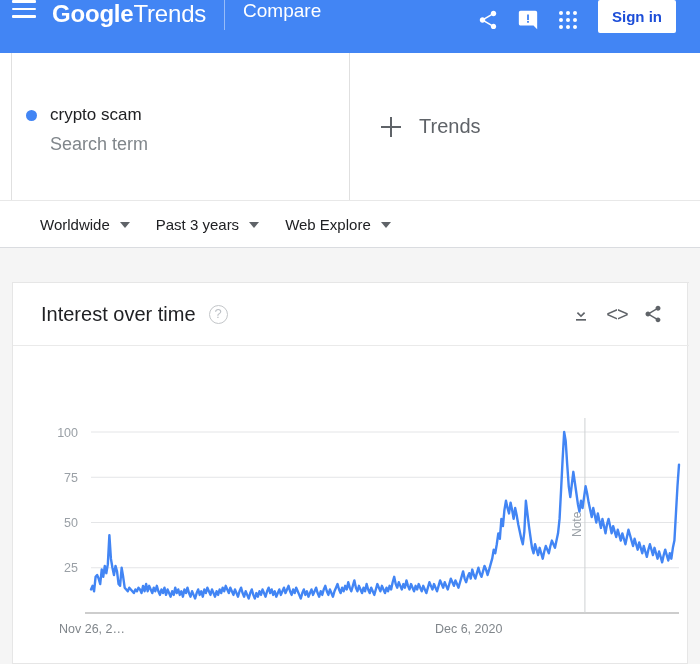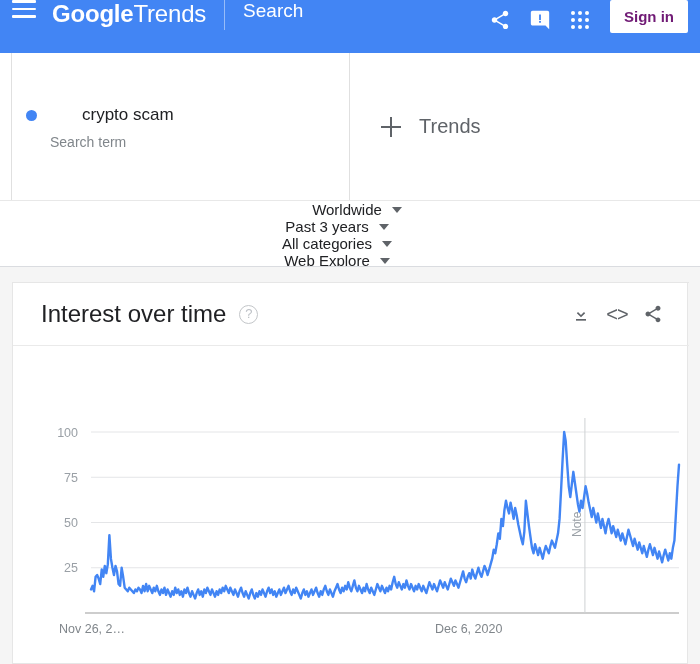--- a/index.html
+++ b/index.html
@@ -45,66 +45,66 @@
     cursor: pointer;
   }
   .hdr-icon svg { display: block; }
   .apps-grid {
     width: 18px; height: 18px;
     display: grid; grid-template-columns: repeat(3, 1fr); grid-template-rows: repeat(3, 1fr);
     gap: 2.6px;
   }
   .apps-grid i { display: block; background: #fff; border-radius: 50%; }
   .signin {
-    background: #fff; color: #701a75; font-size: 15px; font-weight: bold;
+    background: #fff; color: #1d4ed8; font-size: 15px; font-weight: bold;
     border: none; border-radius: 2px; padding: 8px 14px;
-    margin-left: 10px; margin-right: 12px; flex: none; cursor: pointer;
+    margin-left: 10px; margin-right: 24px; flex: none; cursor: pointer;
     font-family: "Liberation Sans", sans-serif; white-space: nowrap;
   }
 
   
   .query-strip {
     position: absolute; left: 0; top: 53px; width: 700px; height: 147px;
     background: #fff; display: flex;
   }
   .qs-cell { position: relative; height: 100%; }
   .qs-term { width: 350px; border-right: 1px solid #e0e0e0; }
   .qs-compare { flex: 1 1 auto; }
   .qs-left-border {
     position: absolute; left: 11px; top: 0; width: 1px; height: 147px; background: #e0e0e0;
   }
   .term-inner {
     position: absolute; left: 26px; top: 52px;
   }
-  .term-row { display: flex; align-items: center; gap: 32px; }
+  .term-row { display: flex; align-items: center; }
   .term-dot {
     width: 11px; height: 11px; border-radius: 50%;
     background: #4285F4; flex: none; margin-right: 13px;
   }
   .term-label { font-size: 17px; color: #202124; white-space: nowrap; }
-  .term-sub { font-size: 14px; color: #80868b; margin-top: 9px; margin-left: 24px; }
+  .term-sub { font-size: 18px; color: #80868b; margin-top: 9px; margin-left: 24px; }
   .compare-inner {
     position: absolute; left: 31px; top: 0; height: 147px;
     display: flex; align-items: center; cursor: pointer;
   }
   .plus {
     position: relative; width: 20px; height: 20px; flex: none; margin-right: 18px;
   }
   .plus::before, .plus::after {
     content: ""; position: absolute; background: #5f6368;
   }
   .plus::before { left: 0; top: 9px; width: 20px; height: 2px; }
   .plus::after { left: 9px; top: 0; width: 2px; height: 20px; }
   .compare-label { font-size: 20px; color: #5f6368; white-space: nowrap; }
 
   
   .filter-bar {
-    position: absolute; left: 0; top: 200px; width: 700px; height: 67px;
+    position: absolute; left: 0; top: 200px; width: 700px; height: 48px;
     background: #fff; border-top: 1px solid #e8e8e8;
-    display: flex; align-items: center; flex-direction: column;
+    display: flex; align-items: center;
   }
   .filter {
     display: flex; align-items: center; cursor: pointer;
     margin-right: 26px; white-space: nowrap;
   }
   .filter:first-child { margin-left: 40px; }
   .filter-label { font-size: 15px; color: #202124; }
   .caret {
     width: 0; height: 0; margin-left: 10px; flex: none;
     border-left: 5.5px solid transparent;
@@ -127,21 +127,21 @@
   }
   .card-top-border {
     position: absolute; left: 0; top: 0; width: 676px; height: 1px; background: #e6e6e6;
   }
   .card-head {
     position: absolute; left: 0; top: 1px; width: 676px; height: 63px;
     border-bottom: 1px solid #eaeaea;
     display: flex; align-items: center;
   }
   .card-title {
-    font-size: 24px; color: #202124; margin-left: 28px; white-space: nowrap;
+    font-size: 20px; color: #202124; margin-left: 28px; white-space: nowrap;
   }
   .help-icon {
     width: 19px; height: 19px; border-radius: 50%; border: 1.4px solid #c3c6c9;
     color: #bdc1c6; font-size: 13px; line-height: 16px; text-align: center;
     margin-left: 13px; flex: none; cursor: pointer;
   }
   .card-head-spacer { flex: 1 1 auto; }
   .card-act {
     width: 36px; height: 36px; flex: none; cursor: pointer;
     display: flex; align-items: center; justify-content: center;
@@ -177,21 +177,21 @@
   <div class="header">
     <div class="hamburger">
       <span></span>
         <span></span>
         <span></span>
     </div>
     <div class="brand">
       <span class="g-bold">Google</span><span class="g-light">Trends</span>
     </div>
     <div class="vdiv"></div>
-    <div class="explore">Search</div>
+    <div class="explore">Compare</div>
     <div class="hdr-spacer"></div>
 
     <div class="hdr-icon">
       <svg width="22" height="22" viewBox="0 0 24 24">
         <path fill="#fff" d="M18 16.08c-.76 0-1.44.3-1.96.77L8.91 12.7c.05-.23.09-.46.09-.7s-.04-.47-.09-.7l7.05-4.11c.54.5 1.25.81 2.04.81 1.66 0 3-1.34 3-3s-1.34-3-3-3-3 1.34-3 3c0 .24.04.47.09.7L8.04 9.81C7.5 9.31 6.79 9 6 9c-1.66 0-3 1.34-3 3s1.34 3 3 3c.79 0 1.5-.31 2.04-.81l7.12 4.16c-.05.21-.08.43-.08.65 0 1.61 1.31 2.92 2.92 2.92s2.92-1.31 2.92-2.92-1.31-2.92-2.92-2.92z"></path>
       </svg>
     </div>
 
     <div class="hdr-icon">
       <svg width="22" height="22" viewBox="0 0 24 24">
@@ -239,24 +239,20 @@
     </div>
   </div>
 
   <div class="filter-bar">
     <div class="filter">
       <span class="filter-label">Worldwide</span>
       <span class="caret"></span>
     </div>
     <div class="filter">
       <span class="filter-label">Past 3 years</span>
-      <span class="caret"></span>
-    </div>
-    <div class="filter">
-      <span class="filter-label">All categories</span>
       <span class="caret"></span>
     </div>
     <div class="filter">
       <span class="filter-label">Web Explore</span>
       <span class="caret"></span>
     </div>
     <div class="filter-underline"></div>
   </div>
 
   <div class="page-gap"></div>

